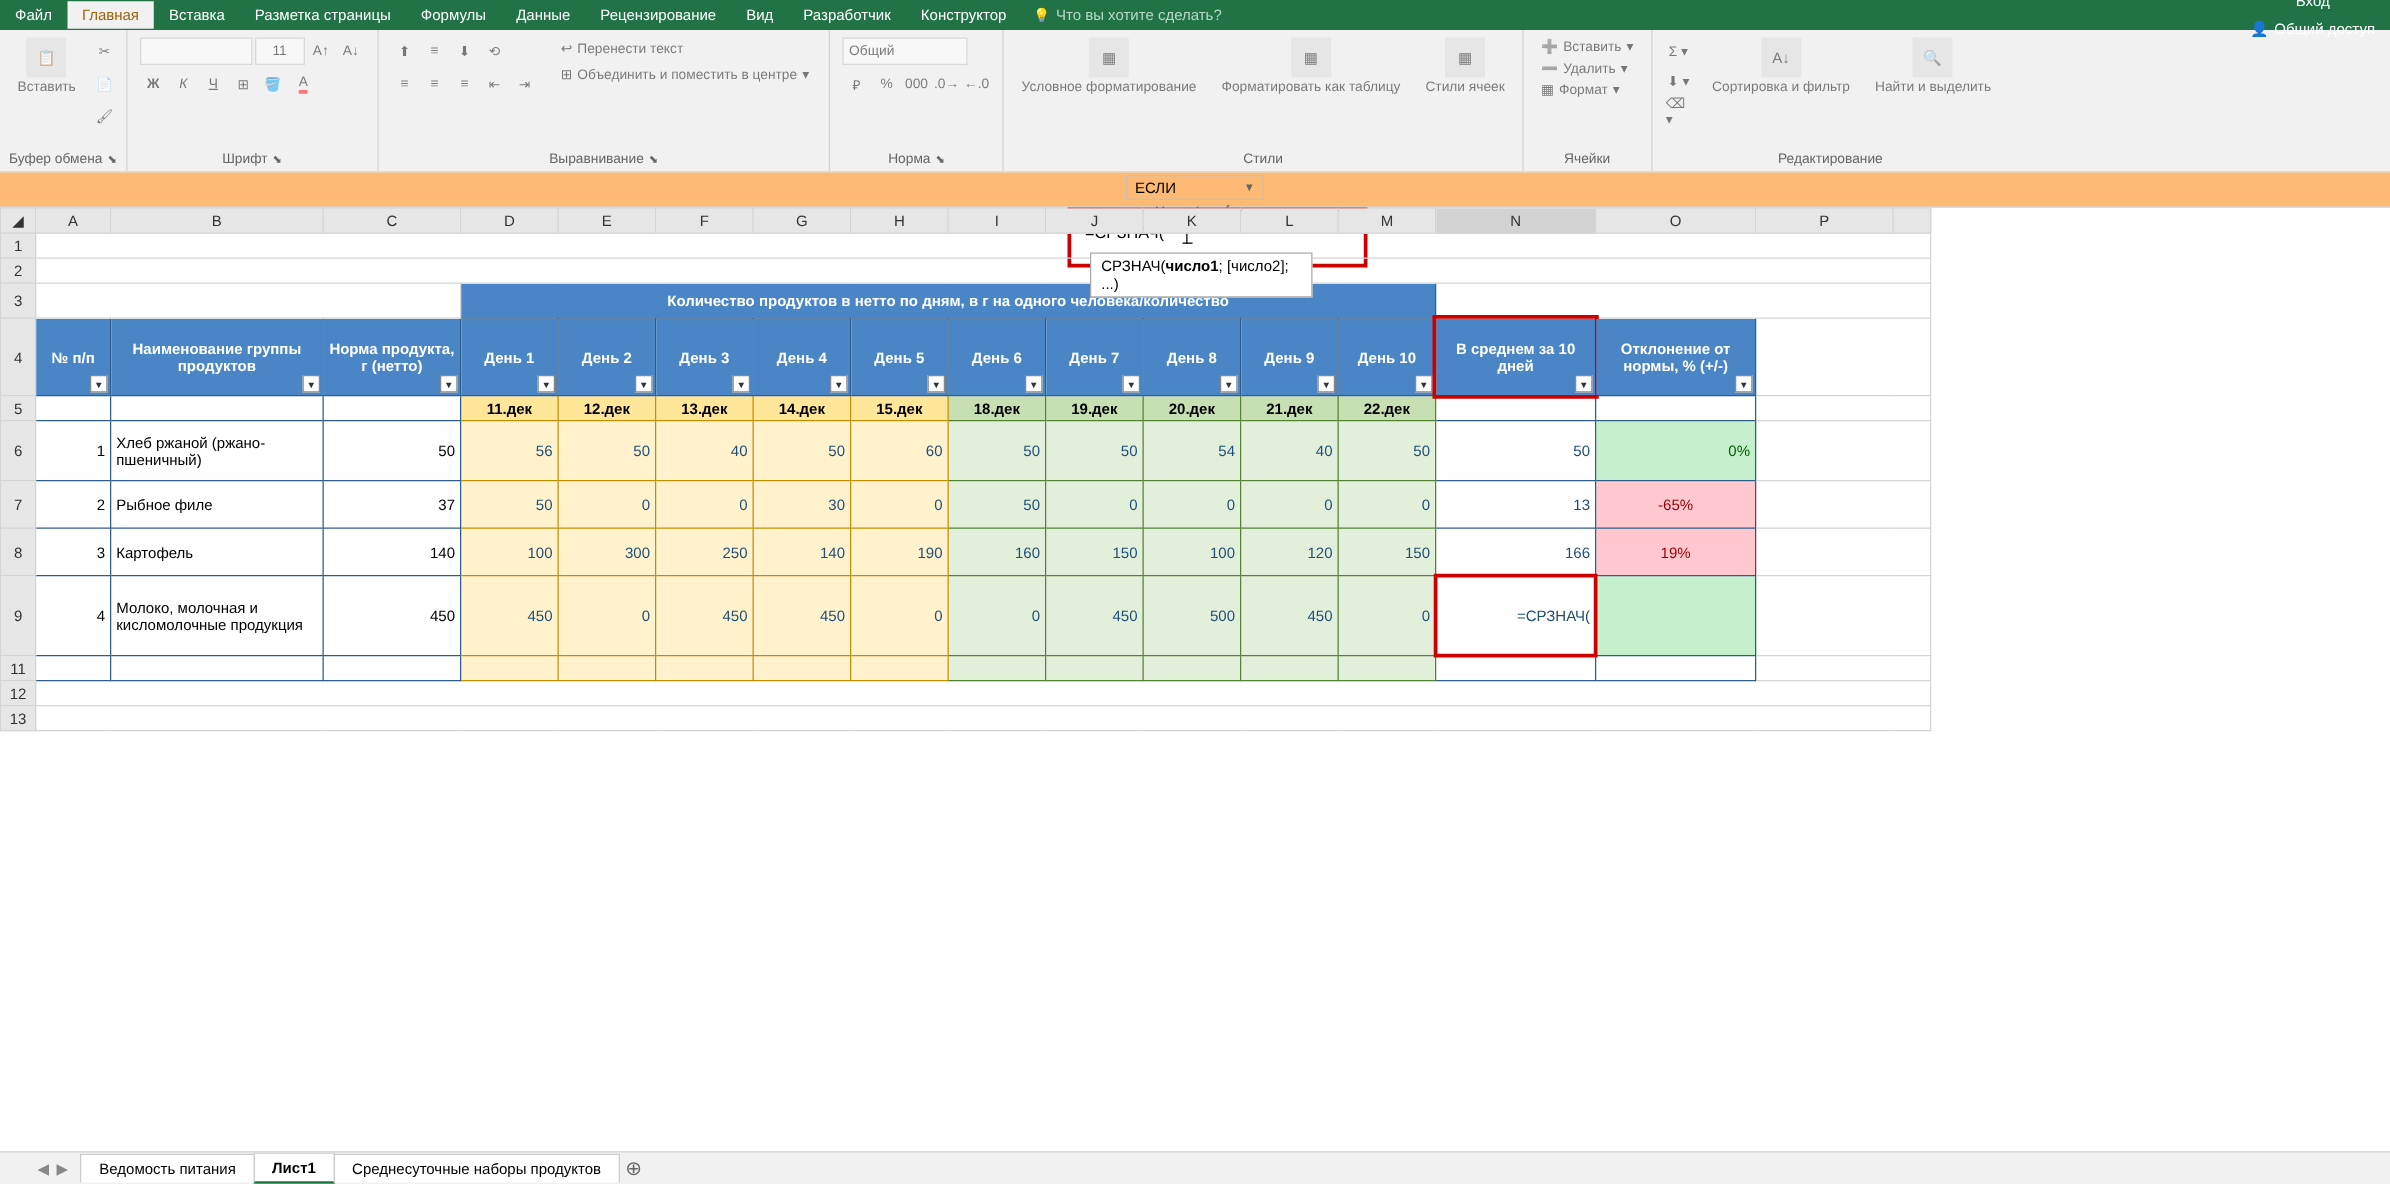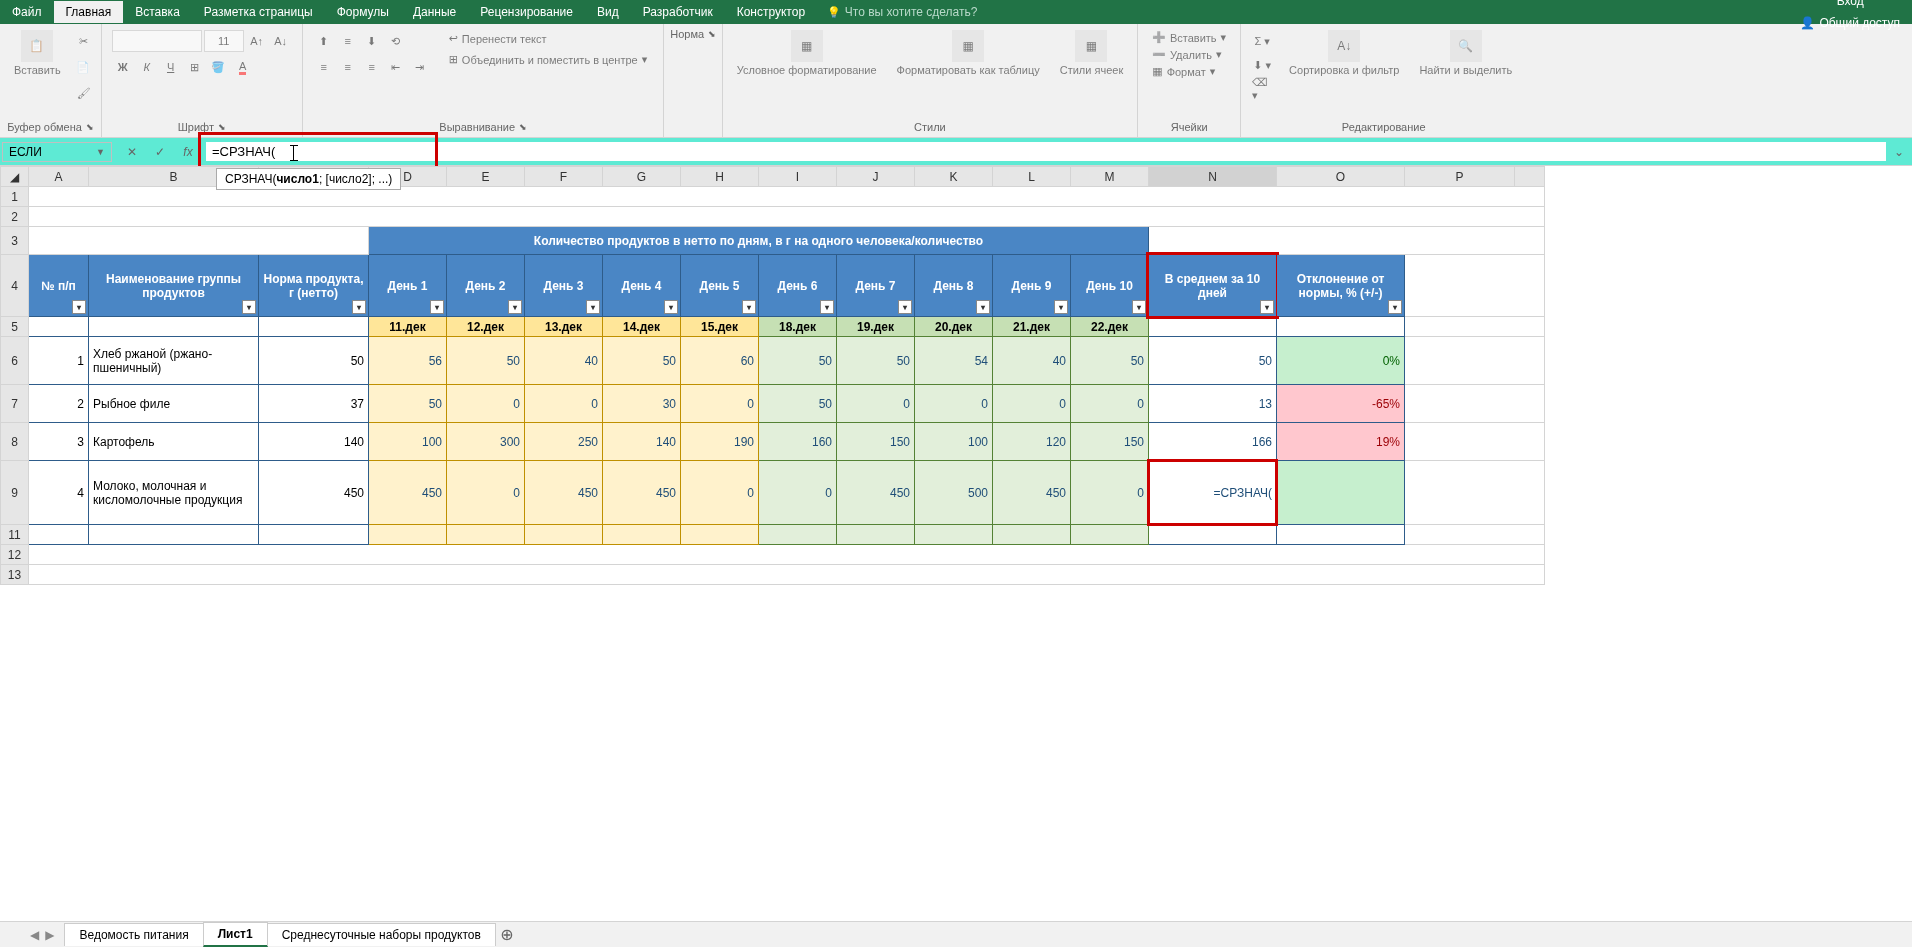--- a/index.html
+++ b/index.html
@@ -1,21 +1,21 @@
 <!DOCTYPE html>
 <html><head>
 <meta charset="utf-8">
 <style>
 * { margin: 0; padding: 0; box-sizing: border-box; font-family: 'Segoe UI', Tahoma, sans-serif; }
 body { background: #fff; overflow: hidden; font-size: 12px; }
 
 
 .ribbon-tabs { background: #217346; display: flex; align-items: center; height: 24px; color: #fff; }
 .ribbon-tabs .tab { padding: 4px 12px; cursor: pointer; font-size: 12px; }
-.ribbon-tabs .tab.active { background: #f1f1f1; color: #000000; }
+.ribbon-tabs .tab.active { background: #f1f1f1; color: #a16207; }
 .ribbon-tabs .tell-me { margin-left: 10px; color: #b8d9c9; display: flex; align-items: center; gap: 4px; }
 .ribbon-tabs .right-section { margin-left: auto; display: flex; align-items: center; flex-direction: column; }
 .ribbon-tabs .right-item { padding: 4px 12px; display: flex; align-items: center; gap: 4px; }
 
 
 .ribbon { background: #f1f1f1; border-bottom: 1px solid #d4d4d4; height: 114px; display: flex; }
 .ribbon-group { border-right: 1px solid #d4d4d4; padding: 2px 6px; display: flex; flex-direction: column; position: relative; }
 .ribbon-group-content { flex: 1; display: flex; align-items: flex-start; gap: 4px; opacity: 0.5; }
 .ribbon-group-label { text-align: center; font-size: 11px; color: #666; padding: 2px 0; display: flex; justify-content: center; align-items: center; gap: 4px; }
 .ribbon-group-label .launcher { font-size: 9px; color: #666; }
@@ -38,21 +38,21 @@
 
 .number-controls { display: flex; flex-direction: column; gap: 4px; padding: 4px; }
 .number-format { width: 100px; height: 22px; border: 1px solid #c0c0c0; background: #fff; padding: 0 4px; font-size: 11px; }
 
 .cells-column { display: flex; flex-direction: column; gap: 2px; padding: 4px; }
 .cells-item { display: flex; align-items: center; gap: 4px; font-size: 11px; padding: 1px 4px; }
 
 .edit-column { display: flex; flex-direction: column; gap: 2px; padding: 4px; }
 
 
-.formula-bar-row { display: flex; align-items: center; height: 28px; border-bottom: 1px solid #d4d4d4; background: #5eead4; }
+.formula-bar-row { display: flex; align-items: center; height: 28px; border-bottom: 1px solid #d4d4d4; background: #fdba74; flex-direction: column; }
 .name-box { width: 110px; border: 1px solid #c0c0c0; margin: 2px; padding: 2px 6px; font-size: 12px; display: flex; align-items: center; justify-content: space-between; }
 .name-box .dd { color: #666; font-size: 9px; }
 .fx-buttons { display: flex; gap: 8px; padding: 0 8px; color: #666; }
 .fx-btn { width: 20px; text-align: center; cursor: pointer; }
 .formula-input-wrap { flex: 1; position: relative; }
 .formula-input { width: 100%; padding: 2px 6px; font-size: 13px; border: none; outline: none; }
 .formula-highlight { position: absolute; top: -10px; left: -8px; width: 240px; height: 48px; border: 3px solid #c00; pointer-events: none; }
 .formula-tooltip { position: absolute; top: 26px; left: 10px; background: #fff; border: 1px solid #aaa; padding: 3px 8px; font-size: 12px; z-index: 10; }
 .formula-tooltip b { font-weight: bold; }
 .text-cursor { position: absolute; top: 3px; left: 82px; width: 12px; height: 16px; pointer-events: none; }
@@ -85,21 +85,21 @@
 
 .cell-yellow { background: #fff2cc; text-align: right; color: #1f4e78; border: 1px solid #bf9000 !important; }
 .cell-green { background: #e2efda; text-align: right; color: #1f4e78; border: 1px solid #548235 !important; }
 .cell-white-num { text-align: right; color: #1f4e78; border: 1px solid #2e5c8a !important; background: #fff; }
 .cell-avg { text-align: right; color: #1f4e78; border: 1px solid #2e5c8a !important; background: #fff; }
 .cell-norm { text-align: right; border: 1px solid #2e5c8a !important; background: #fff; }
 .cell-name { border: 1px solid #2e5c8a !important; vertical-align: top; background: #fff; }
 .cell-id { text-align: right; border: 1px solid #2e5c8a !important; vertical-align: top; background: #fff; }
 
 .dev-ok { background: #c6efce; color: #006100; text-align: right; border: 1px solid #2e5c8a !important; }
-.dev-bad { background: #ffc7ce; color: #9c0006; text-align: right; border: 1px solid #2e5c8a !important; }
+.dev-bad { background: #ffc7ce; color: #9c0006; text-align: center; border: 1px solid #2e5c8a !important; }
 
 .dots { text-align: right; color: #888; }
 
 .red-box-hdr { position: absolute; border: 3px solid #c00; pointer-events: none; }
 .active-cell-box { position: relative; }
 .active-cell-border { position: absolute; top: -2px; left: -2px; right: -2px; bottom: -2px; border: 3px solid #c00; pointer-events: none; }
 .col-highlight { background: #d2d2d2 !important; }
 
 
 .sheet-tabs-bar { position: fixed; bottom: 0; left: 0; right: 0; height: 26px; background: #f1f1f1; border-top: 1px solid #d4d4d4; display: flex; align-items: center; padding-left: 20px; }
@@ -212,20 +212,32 @@
           </div>
       </div>
     </div>
     <div class="ribbon-group-label">
         <span>Выравнивание</span>
         <span class="launcher">⬊</span>
       </div>
   </div>
 
   <div class="ribbon-group">
+    <div class="ribbon-group-content">
+      <div class="number-controls">
+        <input class="number-format" value="Общий" style="">
+        <div class="align-row">
+          <div class="btn-sm">₽</div>
+          <div class="btn-sm">%</div>
+          <div class="btn-sm">000</div>
+          <div class="btn-sm">.0→</div>
+          <div class="btn-sm">←.0</div>
+        </div>
+      </div>
+    </div>
     <div class="ribbon-group-label">
         <span>Норма</span>
         <span class="launcher">⬊</span>
       </div>
   </div>
 
   <div class="ribbon-group">
     <div class="ribbon-group-content">
       <div class="big-button">
         <div class="icon">▦</div>

